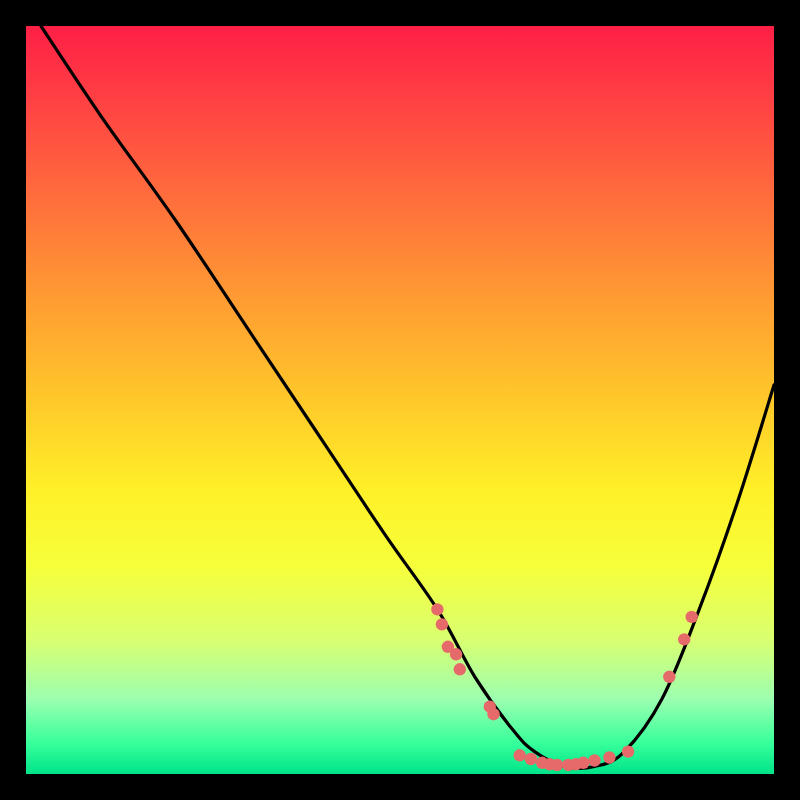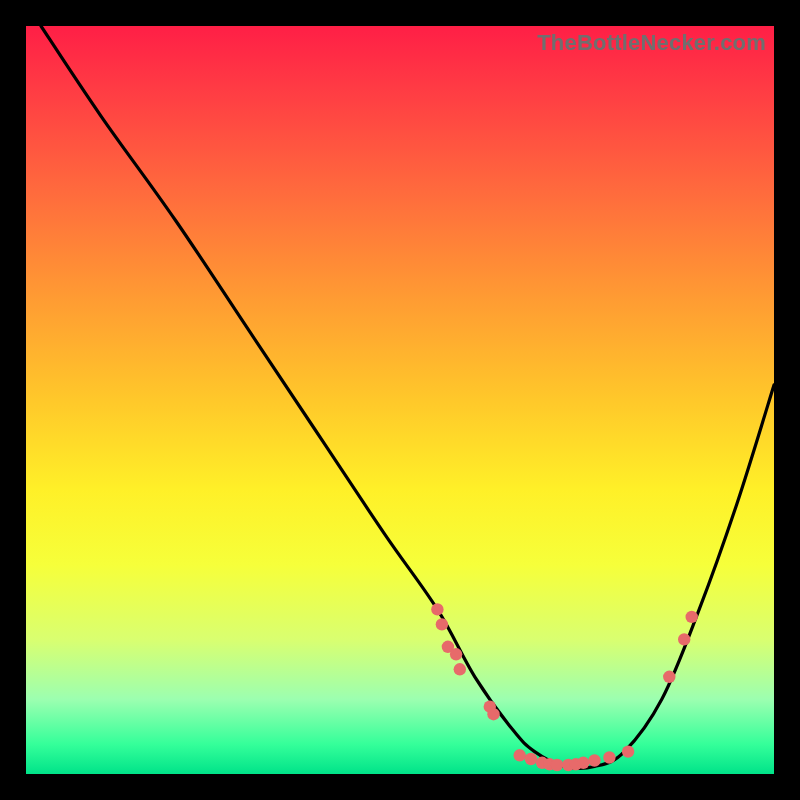--- a/index.html
+++ b/index.html
@@ -56,21 +56,20 @@
     position: absolute;
     inset: 0;
   }
 </style>
 </head>
 <body>
 
 <div class="stage">
   <div class="plot">
     <div class="gradient"></div>
-    <div class="watermark">TheBottleNecker.com</div>
     <svg class="curve" viewBox="0 0 748 748" preserveAspectRatio="none">
       <defs></defs>
       <path id="curve-path" fill="none" stroke="#000000" stroke-width="3.2" stroke-linecap="round" stroke-linejoin="round" d="M 15.0 0.0 C 25.7 16.2, 50.6 54.8, 74.8 89.8 C 99.0 124.8, 122.7 155.4, 149.6 194.5 C 176.5 233.5, 197.5 266.3, 224.4 306.7 C 251.3 347.1, 275.0 382.5, 299.2 418.9 C 323.4 455.2, 338.8 479.0, 359.0 508.6 C 379.2 538.3, 395.2 557.9, 411.4 583.4 C 427.6 609.0, 435.3 629.2, 448.8 650.8 C 462.3 672.3, 475.4 689.7, 486.2 703.1 C 497.0 716.6, 499.2 718.8, 508.6 725.6 C 518.1 732.3, 527.8 737.8, 538.6 740.5 C 549.3 743.2, 557.7 743.2, 568.5 740.5 C 579.3 737.8, 586.3 737.7, 598.4 725.6 C 610.5 713.4, 622.3 698.8, 635.8 673.2 C 649.3 647.6, 659.7 618.4, 673.2 583.4 C 686.7 548.4, 697.1 519.1, 710.6 478.7 C 724.1 438.3, 741.3 380.6, 748.0 359.0"></path>
       <g id="dots">
           <circle cx="411.4" cy="583.4" r="6.2" fill="#e76a6a"></circle>
           <circle cx="415.9" cy="598.4" r="6.2" fill="#e76a6a"></circle>
           <circle cx="421.9" cy="620.8" r="6.2" fill="#e76a6a"></circle>
           <circle cx="430.1" cy="628.3" r="6.2" fill="#e76a6a"></circle>
           <circle cx="433.8" cy="643.3" r="6.2" fill="#e76a6a"></circle>
           <circle cx="463.8" cy="680.7" r="6.2" fill="#e76a6a"></circle>

